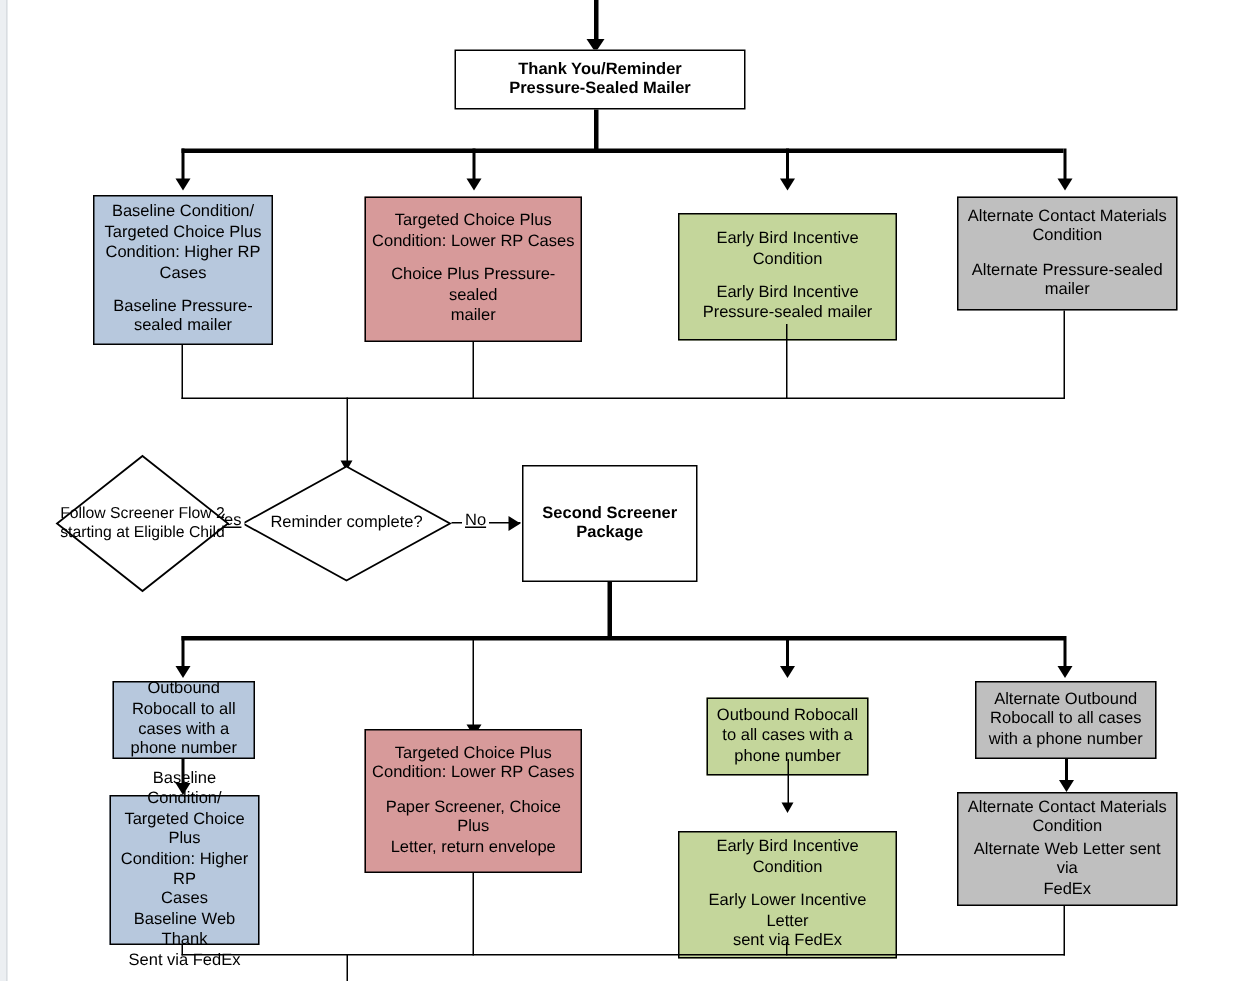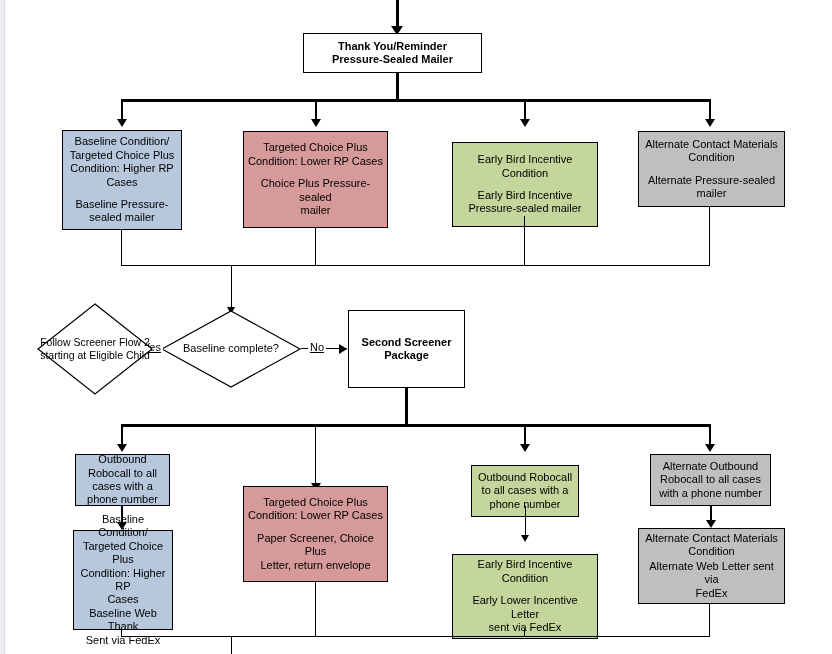--- a/index.html
+++ b/index.html
@@ -44,21 +44,21 @@
   .elabel{position:absolute;font-size:11px;color:#000;background:#fff;padding:0 2px;text-decoration:underline;}
 </style>
 </head>
 <body>
 
 <div id="canvas">
 
   <div class="ln-v thick" style="left:396px;top:0px;height:28px;"></div>
   <div class="arrow lg" style="left:391px;top:26px;"></div>
 
-  <div class="node white bold" style="left:303px;top:33px;width:179px;height:40px;">
+  <div class="node white bold" style="left:303px;top:33px;width:194px;height:40px;">
     <span class="ln">Thank You/Reminder</span>
     <span class="ln">Pressure-Sealed Mailer</span>
   </div>
 
   <div class="ln-v thick" style="left:396px;top:73px;height:28px;"></div>
   <div class="ln-h thick" style="left:121px;top:99px;width:588px;"></div>
   <div class="ln-v med" style="left:121px;top:99px;height:22px;"></div>
   <div class="ln-v med" style="left:315px;top:99px;height:22px;"></div>
   <div class="ln-v med" style="left:524px;top:99px;height:22px;"></div>
   <div class="ln-v med" style="left:709px;top:99px;height:22px;"></div>
@@ -106,21 +106,21 @@
   <div class="ln-v" style="left:524px;top:216px;height:50px;"></div>
   <div class="ln-v" style="left:709px;top:207px;height:59px;"></div>
   <div class="ln-h" style="left:121px;top:265px;width:589px;"></div>
   <div class="ln-v" style="left:231px;top:265px;height:45px;"></div>
   <div class="arrow sm" style="left:227px;top:307px;"></div>
 
   <div class="diamond big" style="left:161px;top:310px;width:140px;height:78px;">
     <svg width="140" height="78" viewBox="0 0 140 78">
       <polygon points="70,1 139,39 70,77 1,39" fill="#ffffff" stroke="#000000" stroke-width="1.2"></polygon>
     </svg>
-    <div class="dtext">Baseline complete?</div>
+    <div class="dtext">Reminder complete?</div>
   </div>
 
   <div class="ln-h" style="left:140px;top:348px;width:22px;"></div>
   <div class="elabel" style="left:141px;top:341px;">Yes</div>
   <div class="arrow-left" style="left:127px;top:344px;"></div>
 
   <div class="diamond" style="left:14px;top:303px;width:116px;height:92px;margin-left:23px;">
     <svg width="116" height="92" viewBox="0 0 116 92">
       <polygon points="58,1 115,46 58,91 1,46" fill="#ffffff" stroke="#000000" stroke-width="1.2"></polygon>
     </svg>

